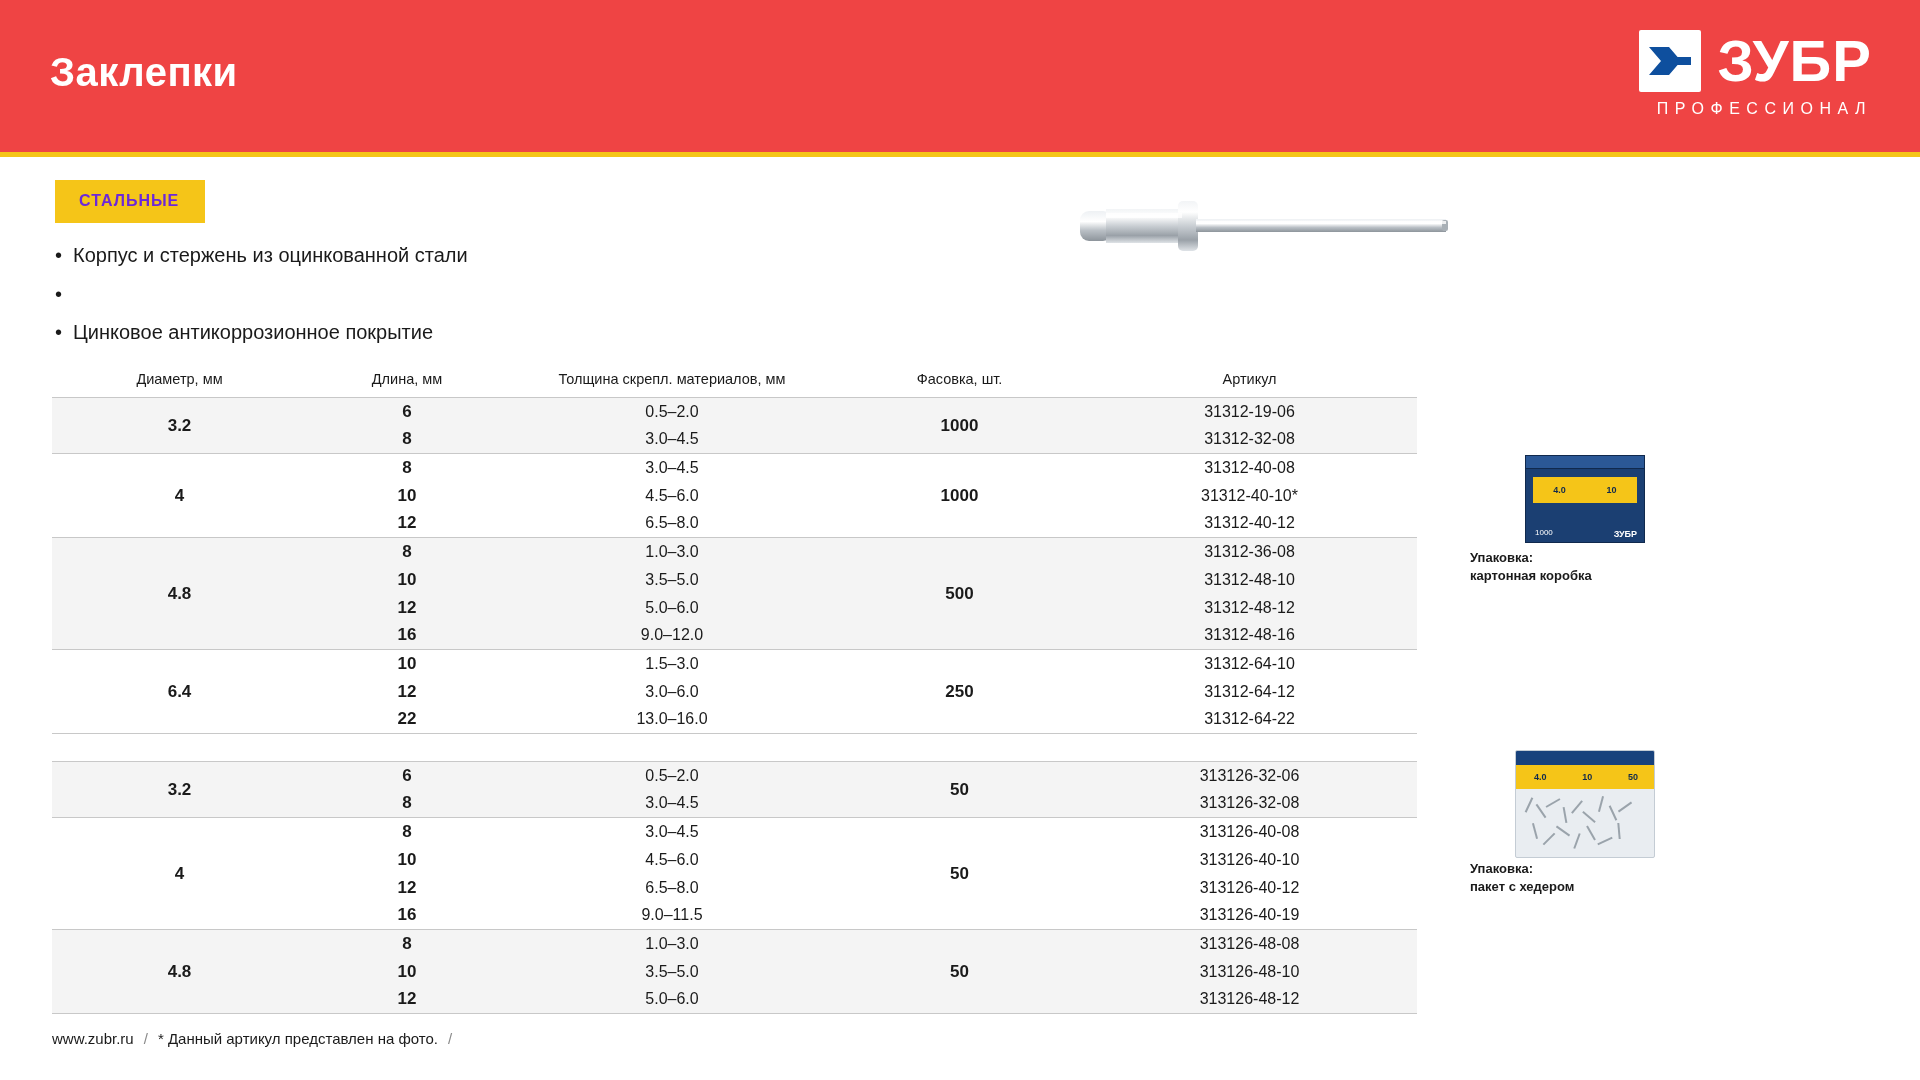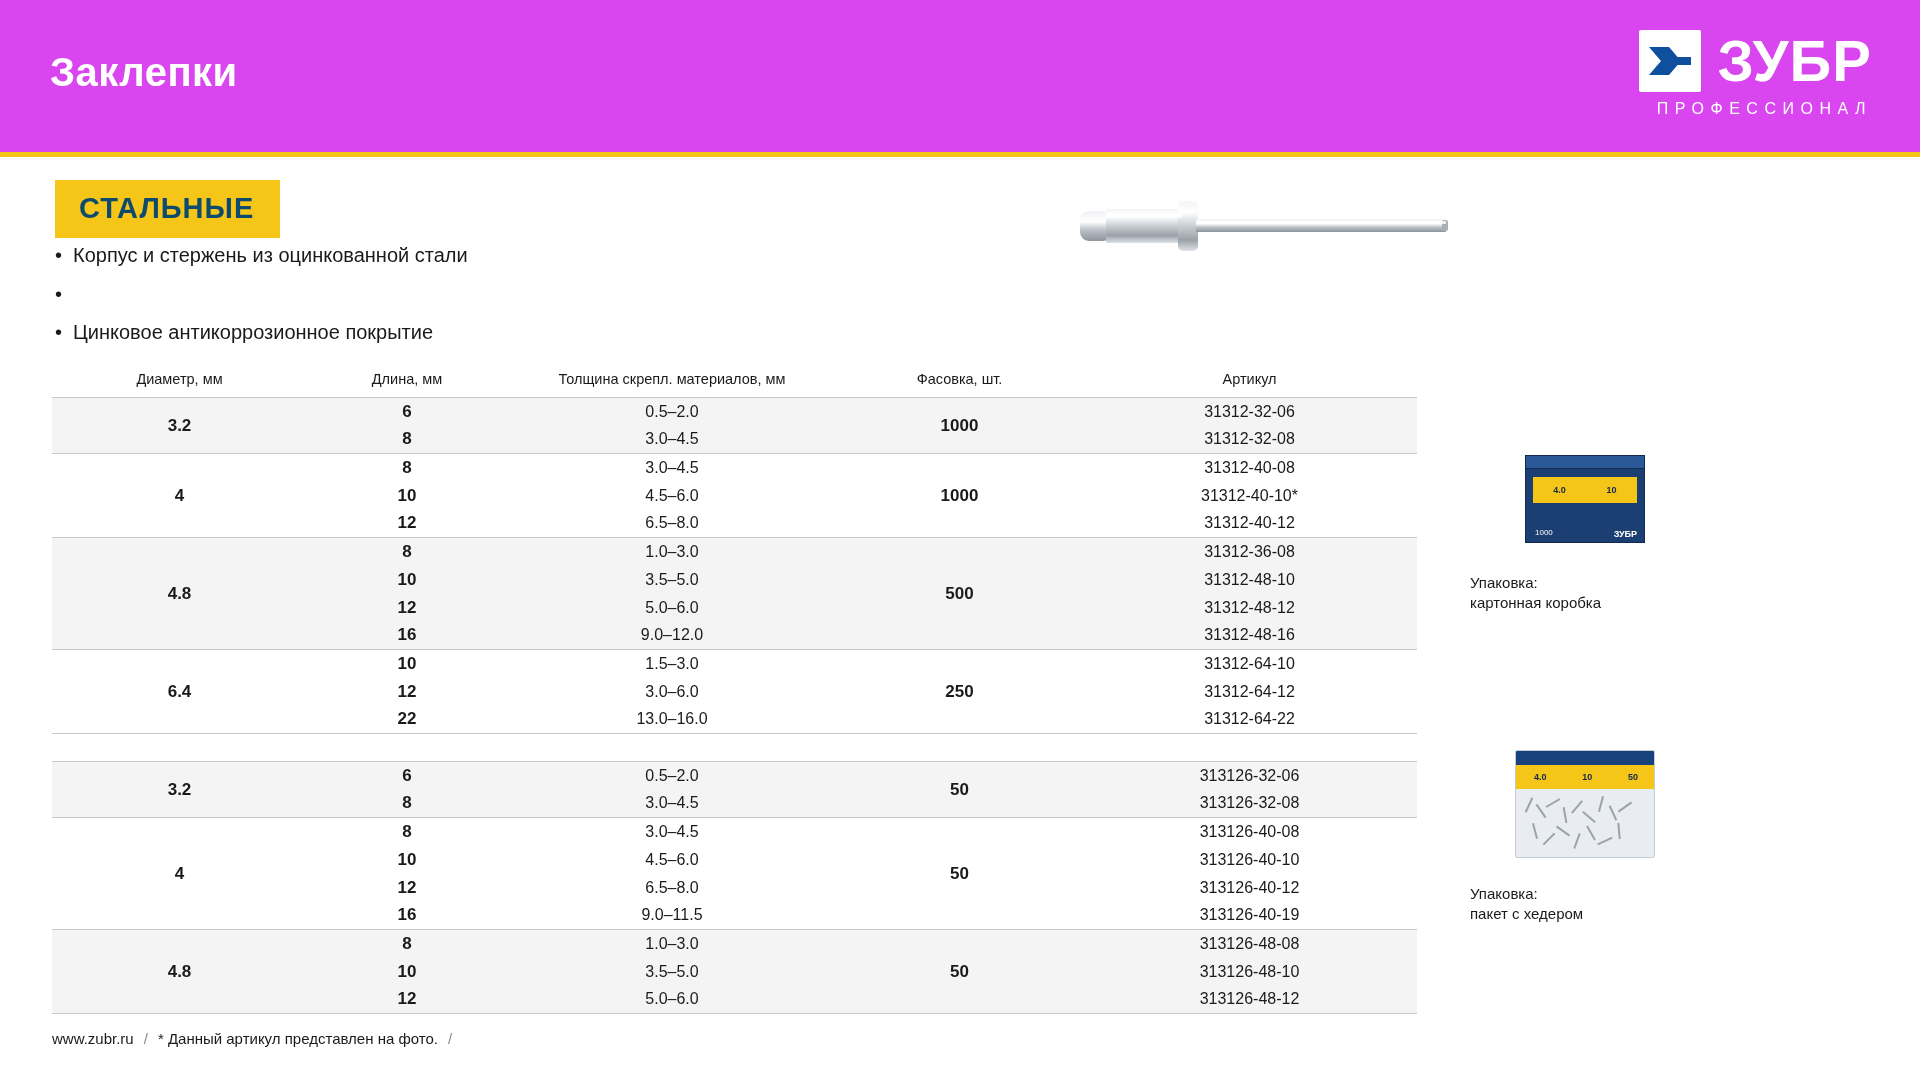--- a/index.html
+++ b/index.html
@@ -9,21 +9,21 @@
     background: #ffffff;
     font-family: "Liberation Sans", sans-serif;
     color: #1a1a1a;
     overflow: hidden;
   }
   .page { position: relative; width: 1920px; height: 1080px; }
 
   
   .header {
     position: absolute; left: 0; top: 0; width: 1920px; height: 152px;
-    background: #d946ef;
+    background: #ef4444;
   }
   .header-title {
     position: absolute; left: 50px; top: 50px;
     font-size: 40px; font-weight: bold; color: #ffffff; letter-spacing: 0.5px;
   }
   .header-rule {
     position: absolute; left: 0; top: 152px; width: 1920px; height: 5px;
     background: #f5c518;
   }
   .logo {
@@ -42,22 +42,22 @@
     letter-spacing: 1px;
   }
   .logo-sub {
     font-size: 16px; color: #ffffff; letter-spacing: 6.5px;
     margin-top: 8px; font-weight: normal;
   }
 
   
   .badge {
     position: absolute; left: 55px; top: 180px;
-    background: #f5c518; color: #0c4a6e;
-    font-size: 29px; font-weight: bold; letter-spacing: 1px;
+    background: #f5c518; color: #6d28d9;
+    font-size: 16px; font-weight: bold; letter-spacing: 1px;
     padding: 12px 26px 13px 24px;
   }
   .bullets { position: absolute; left: 55px; top: 243px; width: 700px; }
   .bullet {
     display: flex; align-items: flex-start;
     font-size: 20px; color: #1a1a1a; margin-bottom: 14px;
   }
   .bullet .dot {
     width: 18px; flex: 0 0 18px; font-size: 20px; line-height: 1.2;
   }
@@ -85,21 +85,21 @@
   }
   table.spec td.b { font-weight: bold; font-size: 17px; }
   table.spec tr.band td { background: #f4f4f4; }
   .grp-head { border-top: 1px solid #c8c8c8; }
   .sep-row td { height: 18px; background: #ffffff !important; border: none; }
 
   
   .pack { position: absolute; width: 230px; text-align: left; }
   .pack-1 { left: 1470px; top: 455px; }
   .pack-2 { left: 1470px; top: 750px; }
-  .pack-cap { font-size: 15px; line-height: 1.35; margin-top: 26px; color: #1a1a1a; }
+  .pack-cap { font-size: 13px; line-height: 1.35; margin-top: 2px; color: #1a1a1a; font-weight: bold; }
 
   .box-img { width: 120px; height: 92px; margin: 0 auto; position: relative; }
   .box-body {
     position: absolute; left: 0; top: 10px; width: 120px; height: 78px;
     background: #1b3f72; border: 1px solid #10294d;
   }
   .box-top {
     position: absolute; left: 0; top: 0; width: 120px; height: 14px;
     background: #2b5896; border: 1px solid #10294d;
   }
@@ -232,21 +232,21 @@
           <th>Артикул</th>
         </tr>
       </thead>
       <tbody>
 
         <tr class="band grp-head">
           <td class="b" rowspan="2">3.2</td>
           <td class="b">6</td>
           <td>0.5–2.0</td>
           <td class="b" rowspan="2">1000</td>
-          <td>31312-32-06</td>
+          <td>31312-19-06</td>
         </tr>
         <tr class="band">
           <td class="b">8</td>
           <td>3.0–4.5</td>
           <td>31312-32-08</td>
         </tr>
 
         <tr class="grp-head">
           <td class="b" rowspan="3">4</td>
           <td class="b">8</td>

